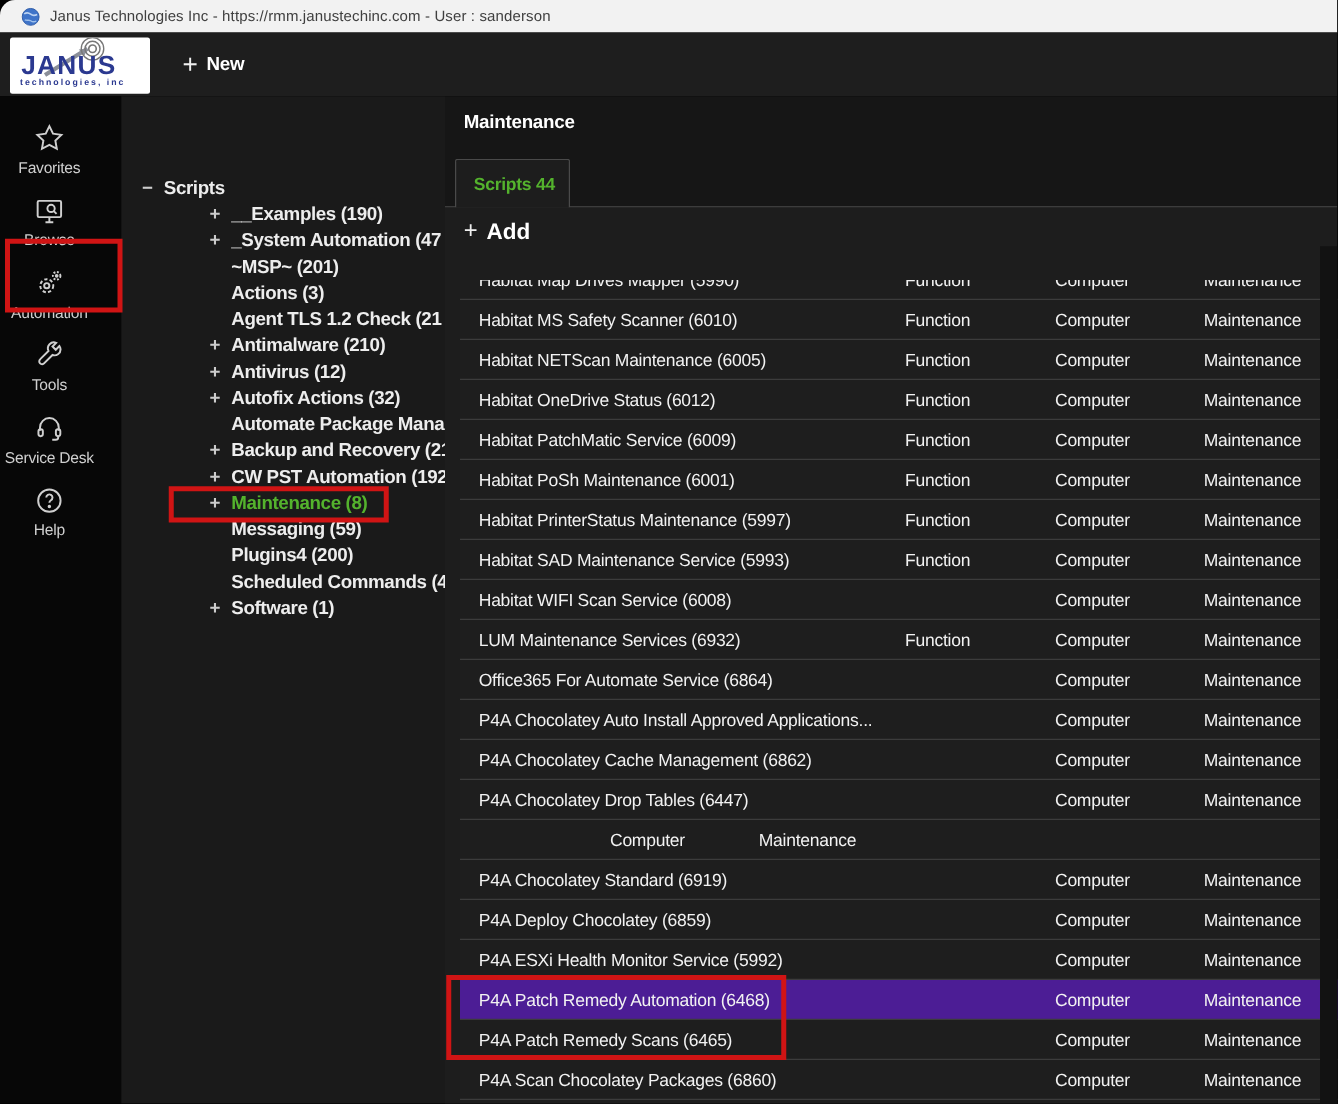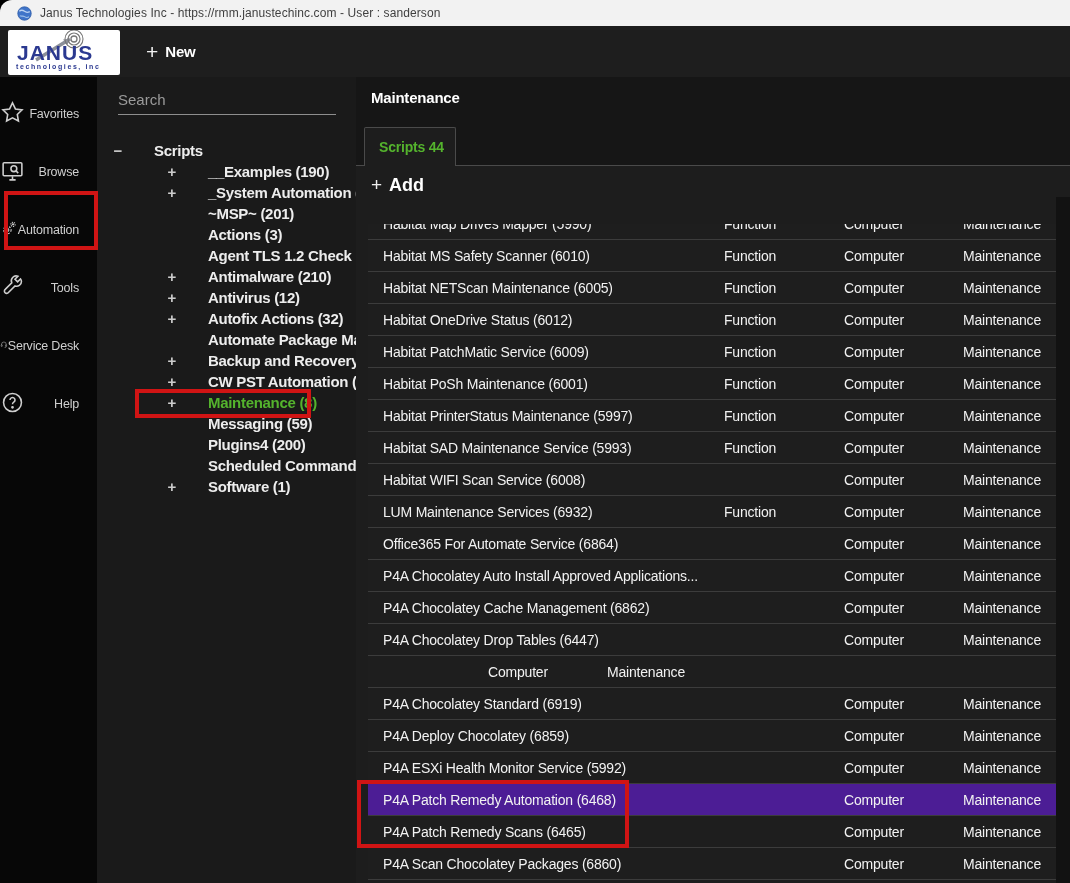--- a/index.html
+++ b/index.html
@@ -19,37 +19,37 @@
   .logo-text{position:absolute;left:9px;top:13px;font-size:21px;font-weight:800;
              color:#2b3990;letter-spacing:1px;line-height:20px;}
   .logo-sub{position:absolute;left:8px;top:33px;font-size:7px;font-weight:700;color:#2b3990;letter-spacing:1.6px;}
   .logo-swoosh{position:absolute;left:0;top:0;}
   .new-btn{position:absolute;left:146px;top:0;height:51px;display:flex;align-items:center;cursor:pointer;}
   .new-btn .plus{font-size:21px;font-weight:300;color:#f0f0f0;margin-right:7px;line-height:20px;}
   .new-btn .lbl{font-size:15px;font-weight:700;color:#ffffff;letter-spacing:-.2px;}
 
   
   .sidebar{position:absolute;left:0;top:77px;width:97px;height:806px;background:#070707;}
-  .side-item{position:absolute;left:0;width:79px;height:58px;display:flex;
-             align-items:center;justify-content:space-between;cursor:pointer;}
+  .side-item{position:absolute;left:0;width:79px;height:58px;display:flex;flex-direction:column;
+             align-items:center;justify-content:flex-end;cursor:pointer;}
   .side-item svg{display:block;}
   .side-item .slabel{margin-top:4px;font-size:12.5px;color:#cfcfcf;letter-spacing:-.2px;white-space:nowrap;}
 
   
   .tree-panel{position:absolute;left:97px;top:77px;width:259px;height:806px;background:#1a1a1a;overflow:hidden;}
   .search-wrap{position:absolute;left:21px;top:10px;width:218px;}
   .search-input{width:100%;background:transparent;border:none;border-bottom:1px solid #8e8e8e;
                 color:#ddd;font-size:15px;font-family:"Liberation Sans",sans-serif;padding:4px 0 6px 0;outline:none;}
   .search-input::placeholder{color:#9a9a9a;}
   .folder-tree{position:absolute;left:0;top:63px;width:259px;}
   .tree-item{height:21px;display:flex;align-items:center;white-space:nowrap;cursor:pointer;}
   .tree-item .expander{width:16px;text-align:center;font-size:15px;font-weight:700;color:#cccccc;flex:0 0 auto;}
   .tree-item.lvl0 .expander{margin-left:13px;}
   .tree-item.lvl1 .expander{margin-left:67px;}
-  .tree-item .tree-label{margin-left:28px;font-size:15px;font-weight:700;letter-spacing:-.3px;color:#ededed;}
+  .tree-item .tree-label{margin-left:5px;font-size:15px;font-weight:700;letter-spacing:-.3px;color:#ededed;}
   .tree-item.selected .tree-label{color:var(--accent,#54b32d);}
 
   
   .main-panel{position:absolute;left:356px;top:77px;width:714px;height:806px;background:#161616;}
   .page-title{position:absolute;left:15px;top:12px;font-size:15px;font-weight:700;color:#fff;letter-spacing:-.2px;}
   .tabline{position:absolute;left:0;top:88px;width:714px;height:1px;background:#4a4a4a;}
   .tab{position:absolute;left:8px;top:50px;width:92px;height:39px;background:#1d1d1d;
        border:1px solid #4a4a4a;border-bottom:none;border-radius:2px 2px 0 0;z-index:2;
        display:flex;align-items:center;padding-left:14px;cursor:pointer;}
   .tab .tlabel{font-size:14px;font-weight:700;color:var(--accent,#54b32d);letter-spacing:-.2px;}
@@ -154,23 +154,20 @@
       <svg width="25" height="25" viewBox="0 0 24 24" fill="none" stroke="#cfcfcf" stroke-width="1.5">
         <circle cx="12" cy="12" r="8.6"></circle>
         <path d="M9.6 9.6a2.4 2.4 0 1 1 3.6 2.1c-.8.5-1.2 1-1.2 1.9"></path>
         <circle cx="12" cy="16.6" r="0.6" fill="#cfcfcf"></circle>
       </svg>
       <span class="slabel">Help</span>
     </div>
   </div>
 
   <div class="tree-panel">
-    <div class="search-wrap">
-      <input class="search-input" type="text" placeholder="Search" style="">
-    </div>
     <div class="folder-tree">
         <div class="tree-item lvl0">
           <span class="expander">−</span>
           <span class="tree-label">Scripts</span>
         </div>
         <div class="tree-item lvl1">
           <span class="expander">+</span>
           <span class="tree-label">__Examples (190)</span>
         </div>
         <div class="tree-item lvl1">

